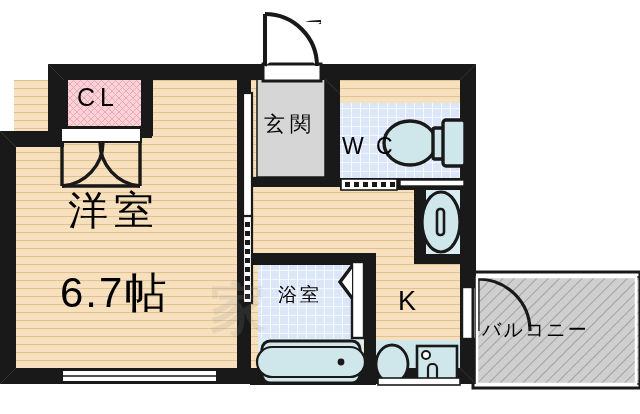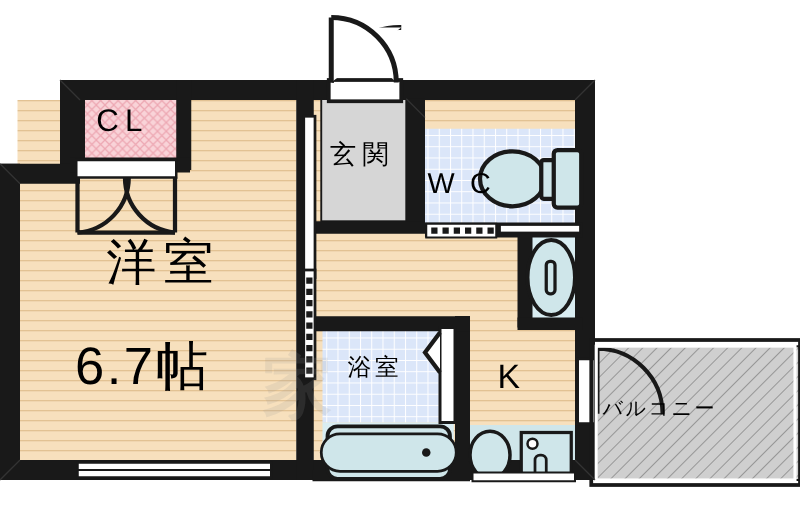--- a/index.html
+++ b/index.html
@@ -32,21 +32,20 @@
     white-space: nowrap;
     line-height: 1;
     user-select: none;
   }
   #label-youshitsu {
     left: 68px;
     top: 190px;
     font-size: 40px;
     letter-spacing: 6px;
     font-weight: 500;
-    margin-left: 17px;
   }
   #label-jou {
     left: 60px;
     top: 272px;
     font-size: 42px;
     letter-spacing: 2px;
     font-weight: 500;
     text-align: center;
   }
   #label-cl {
@@ -79,21 +78,21 @@
   }
   #label-k {
     left: 398px;
     top: 288px;
     font-size: 27px;
     font-weight: 500;
   }
   #label-balcony {
     left: 482px;
     top: 320px;
-    font-size: 16px;
+    font-size: 19px;
     letter-spacing: 2px;
     font-weight: 500;
     text-align: right;
   }
   #watermark {
     position: absolute;
     left: 210px;
     top: 272px;
     font-size: 56px;
     color: rgba(150,150,150,0.16);

